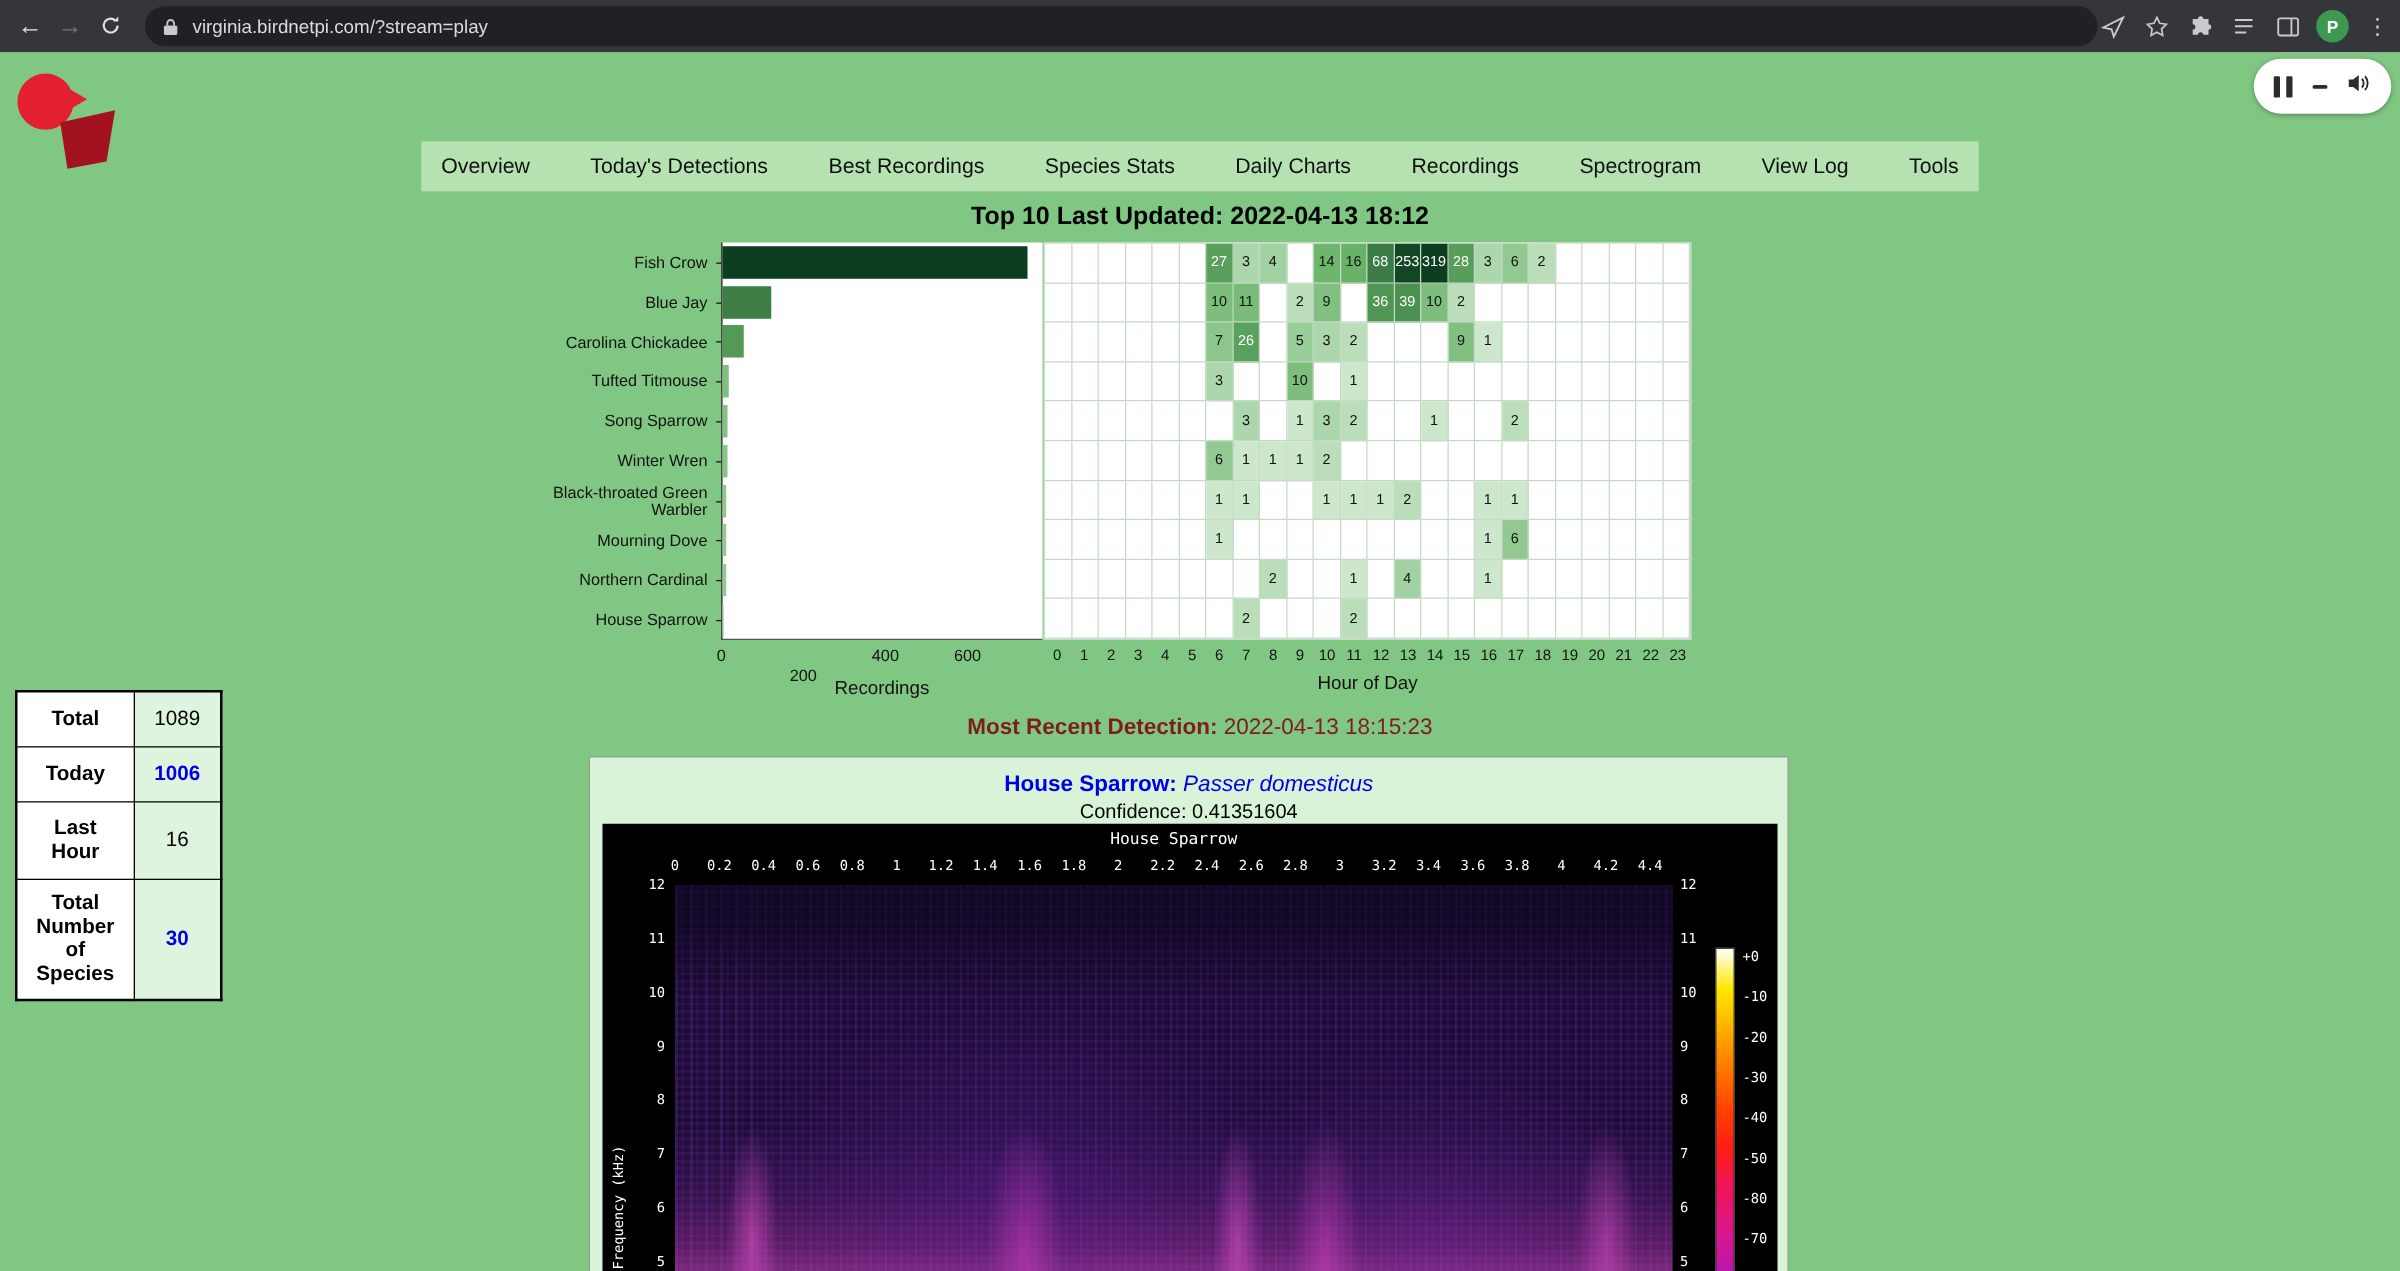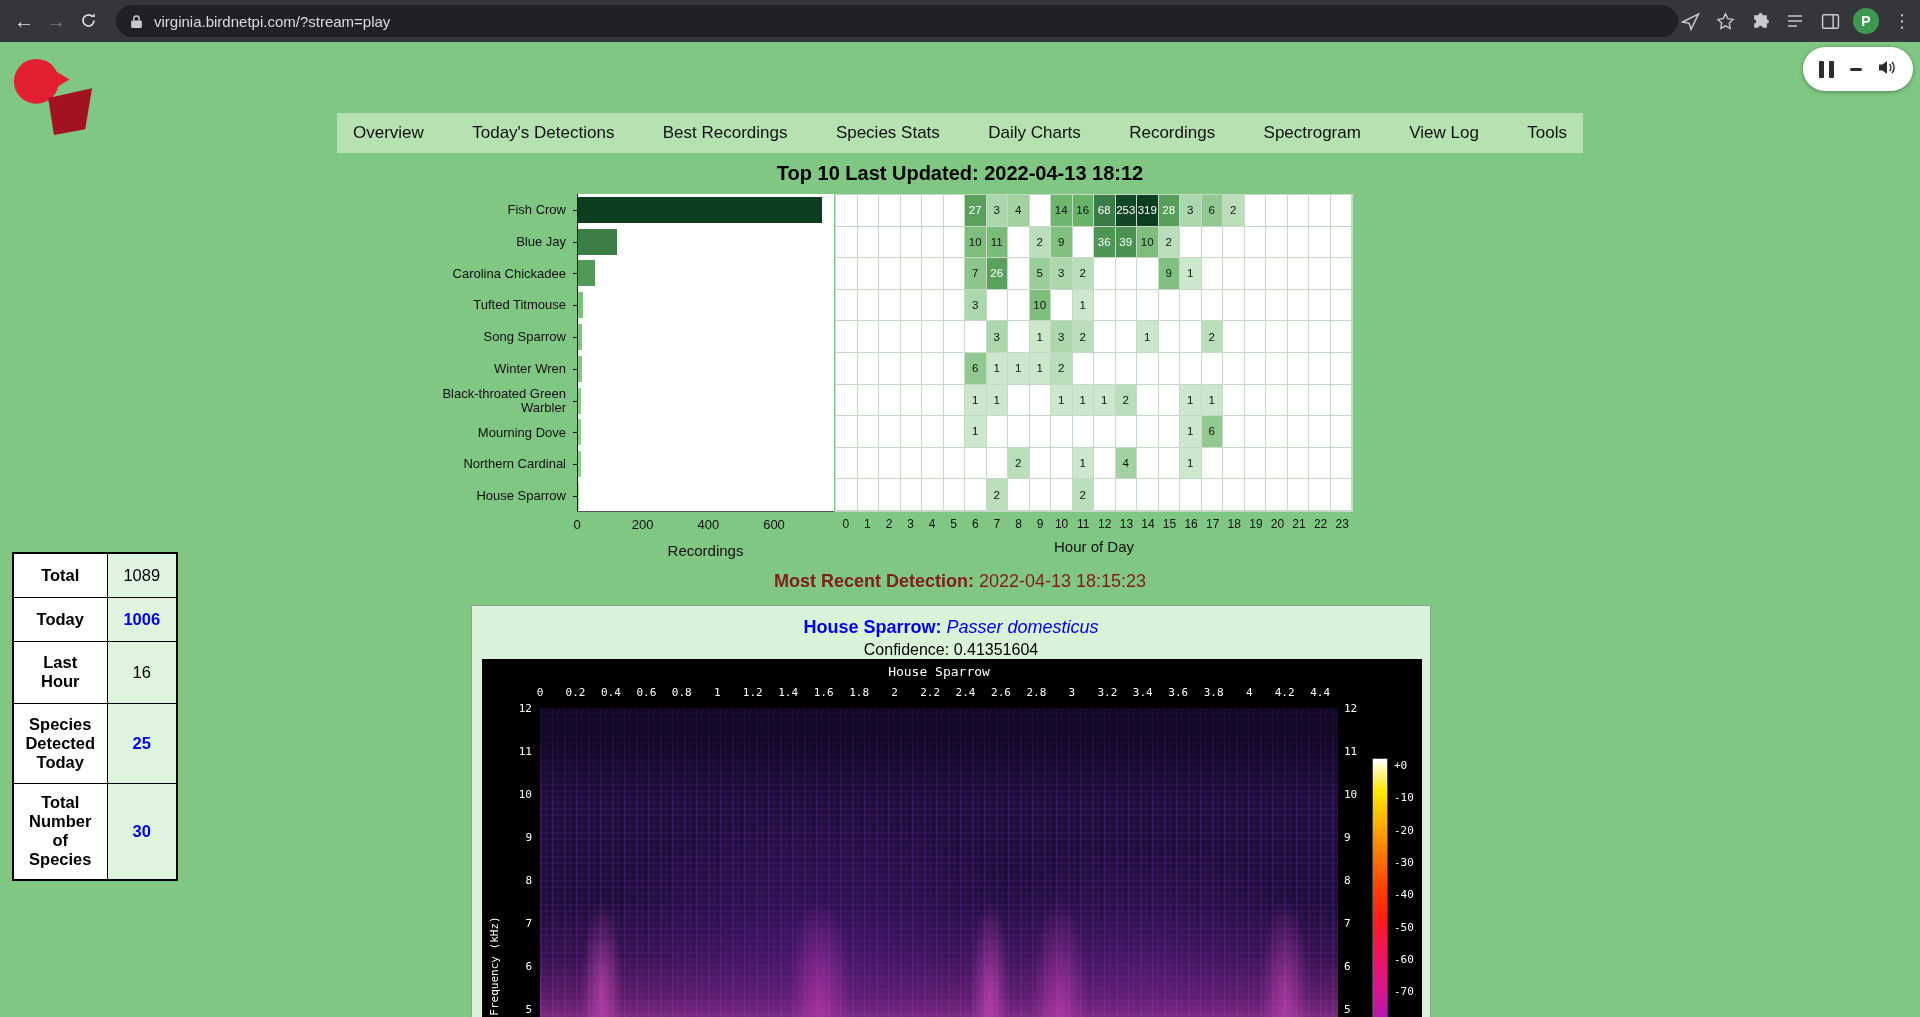--- a/index.html
+++ b/index.html
@@ -487,21 +487,21 @@
         <div class="hcell"></div>
         <div class="hcell"></div>
         <div class="hcell"></div>
         <div class="hcell"></div>
         <div class="hcell"></div>
         <div class="hcell"></div>
         <div class="hcell"></div>
       </div>
     <div class="ticks">
         <div class="btick" style="left: 137px;">0</div>
-        <div class="btick" style="left: 202.7px;">200</div>
+        <div class="btick" style="left: 202.7px; margin-top: 16px;">200</div>
         <div class="btick" style="left: 268.3px;">400</div>
         <div class="btick" style="left: 334px;">600</div>
         <div class="htick" style="left: 405.8px;">0</div>
         <div class="htick" style="left: 427.4px;">1</div>
         <div class="htick" style="left: 449px;">2</div>
         <div class="htick" style="left: 470.5px;">3</div>
         <div class="htick" style="left: 492.1px;">4</div>
         <div class="htick" style="left: 513.7px;">5</div>
         <div class="htick" style="left: 535.3px;">6</div>
         <div class="htick" style="left: 556.9px;">7</div>
@@ -532,24 +532,20 @@
           <td class="lbl">Total</td>
           <td class="val">1089</td>
         </tr>
         <tr style="height: 44px;">
           <td class="lbl">Today</td>
           <td class="val link">1006</td>
         </tr>
         <tr style="height: 62px;">
           <td class="lbl">Last Hour</td>
           <td class="val">16</td>
-        </tr>
-        <tr style="height: 80px;">
-          <td class="lbl">Species Detected Today</td>
-          <td class="val link">25</td>
         </tr>
         <tr style="height: 97px;">
           <td class="lbl">Total Number of Species</td>
           <td class="val link">30</td>
         </tr>
       </tbody>
     </table>
 
   <div class="recent">
     <span class="rl">Most Recent Detection:</span>
@@ -610,19 +606,19 @@
           <div class="f-tick-l" style="top: 307px;">6</div>
           <div class="f-tick-r" style="top: 307px;">6</div>
           <div class="f-tick-l" style="top: 350px;">5</div>
           <div class="f-tick-r" style="top: 350px;">5</div>
           <div class="db-tick" style="top: 106px;">+0</div>
           <div class="db-tick" style="top: 138.3px;">-10</div>
           <div class="db-tick" style="top: 170.6px;">-20</div>
           <div class="db-tick" style="top: 202.9px;">-30</div>
           <div class="db-tick" style="top: 235.2px;">-40</div>
           <div class="db-tick" style="top: 267.5px;">-50</div>
-          <div class="db-tick" style="top: 299.8px;">-60</div>
+          <div class="db-tick" style="top: 299.8px;">-80</div>
           <div class="db-tick" style="top: 332.1px;">-70</div>
         </div>
     </div>
   </div>
 
 </div>
 
 </body></html>

